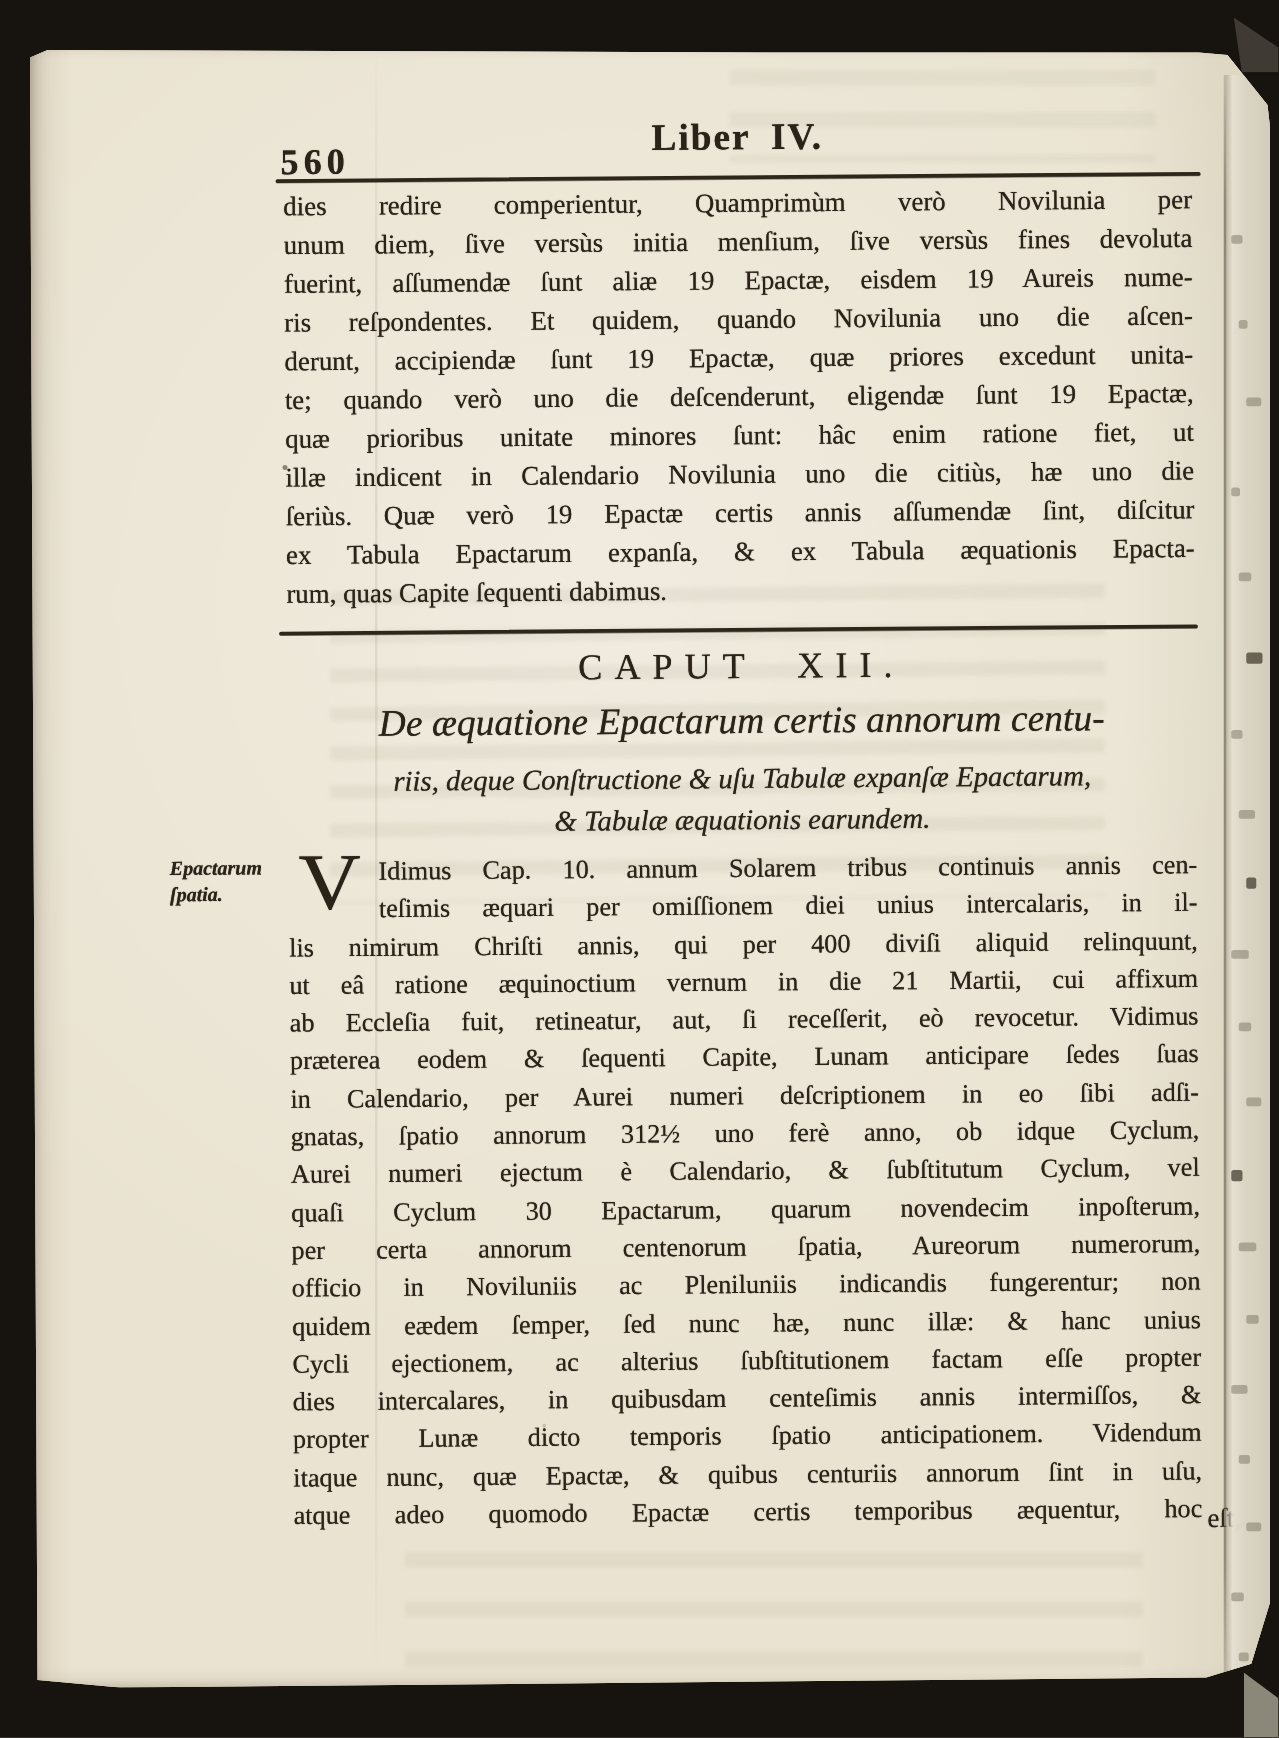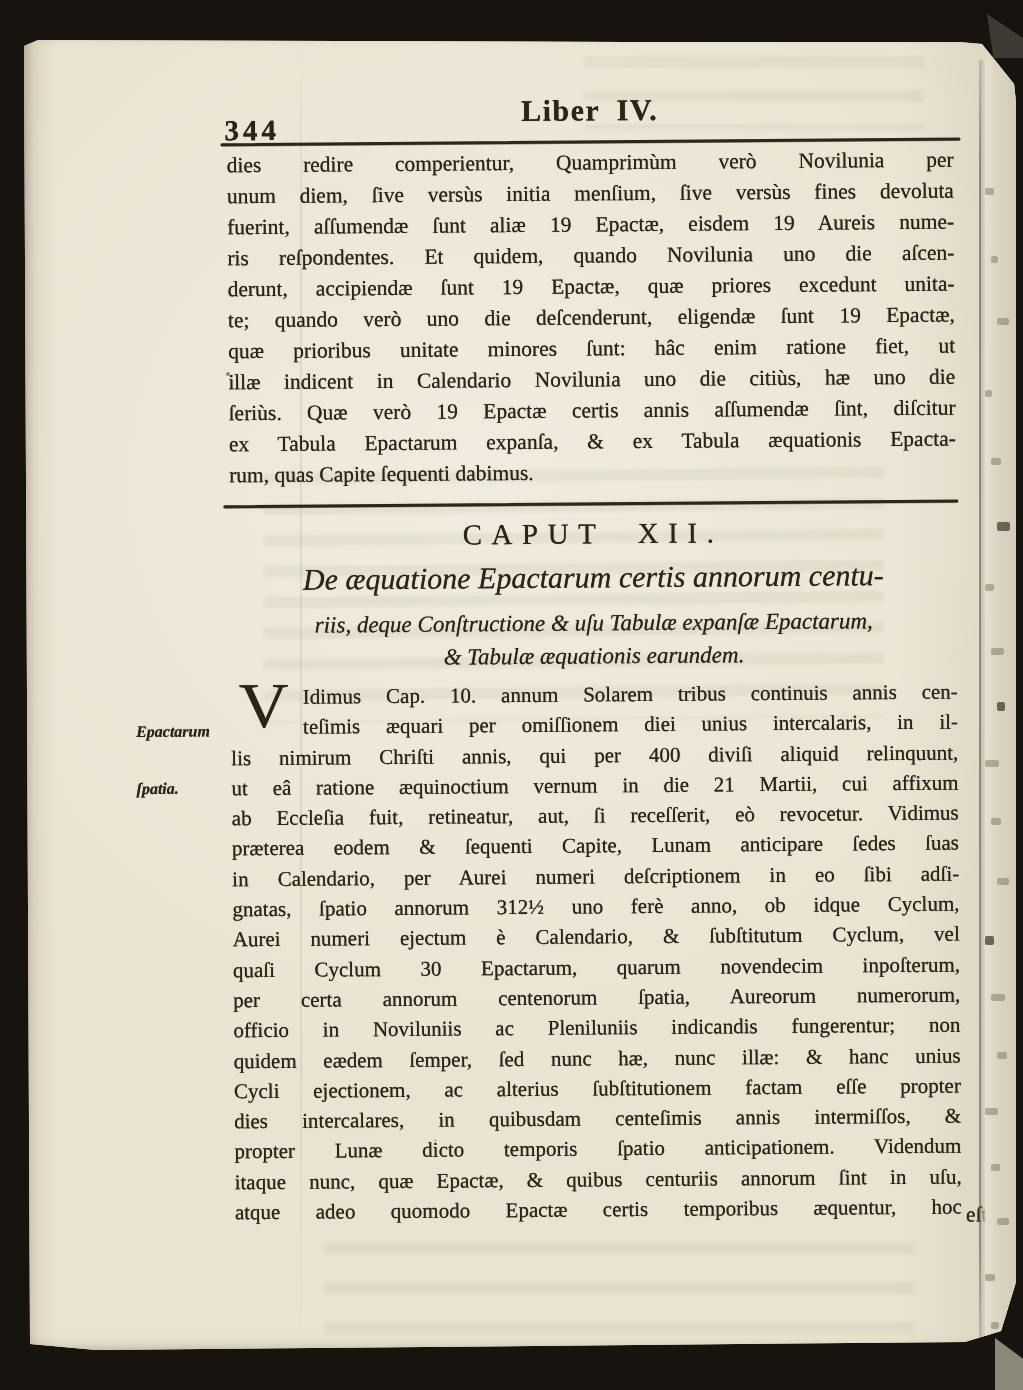--- a/index.html
+++ b/index.html
@@ -47,21 +47,21 @@
   .para2{top:646px;font-size:21px;}
   .para2 .line{line-height:30.3px;height:30.3px;}
   .para2 .line:nth-child(1),.para2 .line:nth-child(2){margin-left:72px;}
   .caput{left:0;top:484px;width:100%;text-align:center;font-size:29px;
          letter-spacing:.33em;word-spacing:.55em;}
   .sub{left:0;width:100%;text-align:center;font-style:italic;}
   .sub1{top:527px;font-size:30px;}
   .sub2{top:577px;font-size:23px;}
   .sub3{top:610px;font-size:23px;}
   .margin-note{left:-95px;top:648px;width:92px;font-size:16px;font-style:italic;font-weight:700;}
-  .margin-note .line{line-height:21px;text-align:left;margin-top:36px;}
+  .margin-note .line{line-height:21px;text-align:left;}
   .dropcap{left:8px;top:644px;font-size:64px;line-height:52px;font-weight:400;
            transform:scaleX(1.08);transform-origin:left top;}
   .catchword{left:0;top:1172px;width:758px;text-align:right;font-size:21.5px;}
   
   .edge-strip{position:absolute;left:955px;top:26px;width:37px;height:1288px;
               background:linear-gradient(to right, rgba(124,114,94,.30) 0 2px,
                          rgba(230,224,209,.95) 7px, #dbd5c4 45%, #d2ccba 100%);}
   .fold-line{position:absolute;left:0;top:0;width:2px;height:100%;
              background:linear-gradient(to bottom,transparent,rgba(96,88,70,.5) 8%,rgba(96,88,70,.48) 92%,transparent);}
   .edge-mark{position:absolute;height:7px;border-radius:2px;background:rgba(122,118,97,.5);filter:blur(.4px);}
@@ -80,21 +80,21 @@
     <div class="ghost g1"></div>
     <div class="ghost g2"></div>
     <div class="ghost g3"></div>
     <div class="crease"></div>
     <div class="speck" style="left:202px;top:338px;width:4px;height:4px;"></div>
     <div class="speck" style="left:585px;top:188px;width:3px;height:3px;opacity:.4;"></div>
     <div class="speck" style="left:410px;top:1105px;width:3px;height:3px;opacity:.35;"></div>
 
     <div class="content">
       <div class="column">
-        <div class="pageno ink">344</div>
+        <div class="pageno ink">560</div>
         <div class="running-title ink">Liber IV.</div>
         <div class="rule rule1"></div>
         <div class="para para1 ink">
             <div class="line">dies redire comperientur, Quamprimùm verò Novilunia per</div>
             <div class="line">unum diem, ſive versùs initia menſium, ſive versùs fines devoluta</div>
             <div class="line">fuerint, aſſumendæ ſunt aliæ 19 Epactæ, eisdem 19 Aureis nume-</div>
             <div class="line">ris reſpondentes.  Et quidem, quando Novilunia uno die aſcen-</div>
             <div class="line">derunt, accipiendæ ſunt 19 Epactæ, quæ priores excedunt unita-</div>
             <div class="line">te; quando verò uno die deſcenderunt, eligendæ ſunt 19 Epactæ,</div>
             <div class="line">quæ prioribus unitate minores ſunt:  hâc enim ratione fiet, ut</div>

